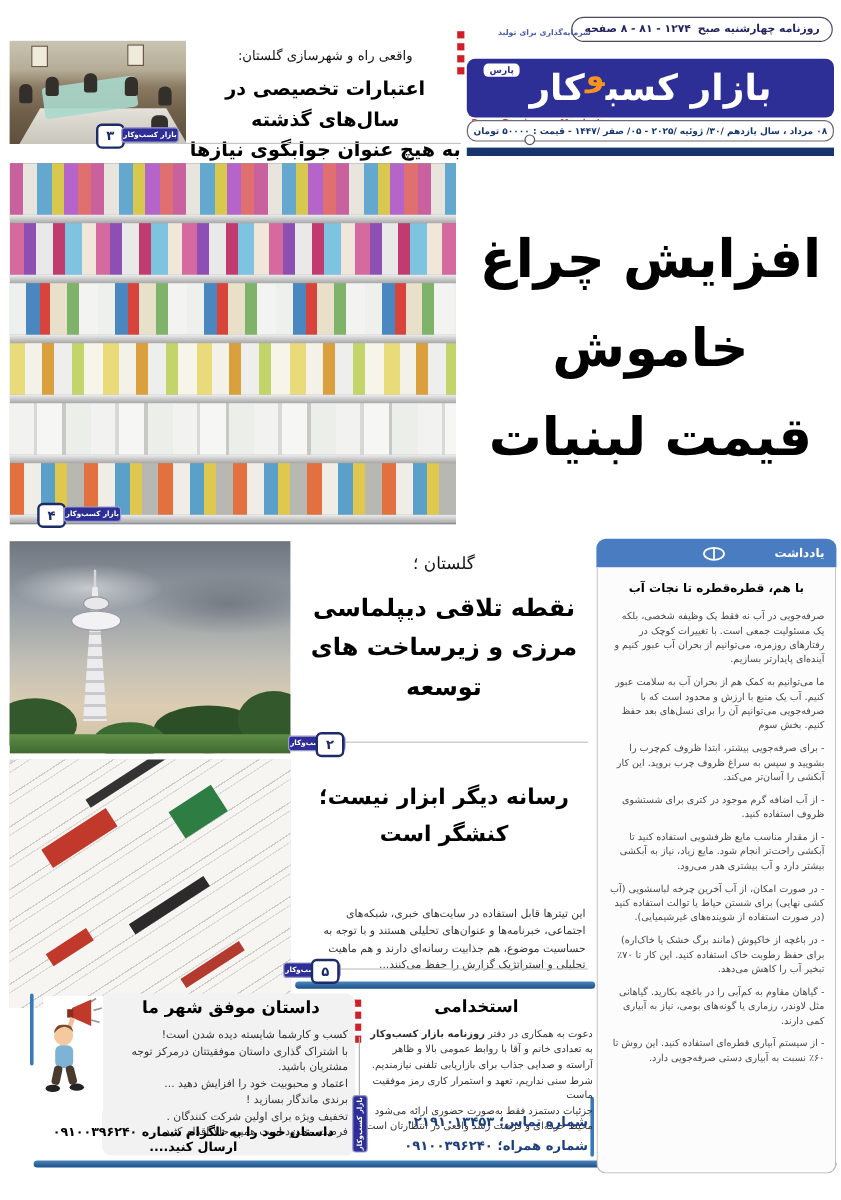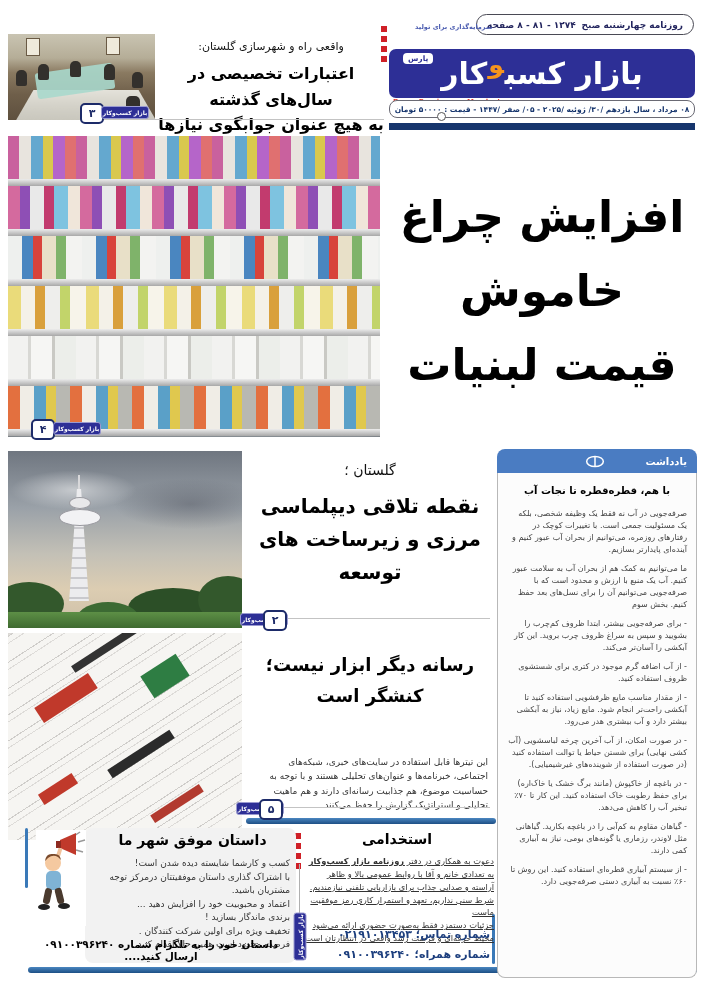--- a/index.html
+++ b/index.html
@@ -109,21 +109,21 @@
   .note-header svg{margin-right:40px;}
   .note-box{border:1px solid #b8b8b8;border-top:none;border-radius:0 0 8px 8px;background:#fcfcfc;
     height:492px;padding:6px 9px;overflow:hidden;}
   .note-title{font-size:10px;font-weight:bold;text-align:center;color:#000;margin:6px 0 12px;}
   .note-box p{font-size:8px;line-height:1.5;color:#444;text-align:right;margin:0 0 7px;}
 
   
   .emp-header{left:302px;top:831px;width:190px;text-align:center;font-size:14px;font-weight:bold;color:#000;}
   .emp-vline{left:299px;top:864px;width:1px;height:96px;background:#b0b0b0;}
   .emp-minilogo{left:276px;top:930px;}
-  .emp-body{left:304px;top:855px;width:190px;font-size:8.3px;line-height:1.55;text-align:right;color:#333;text-decoration:underline;}
+  .emp-body{left:304px;top:855px;width:190px;font-size:8.3px;line-height:1.55;text-align:right;color:#333;}
   .emp-body .b{font-weight:bold;}
   .emp-phones{left:304px;top:925px;width:186px;font-size:11px;font-weight:bold;color:#1d3f7e;line-height:1.8;text-align:right;}
 
   
   .succ-gray{left:85px;top:828px;width:211px;height:135px;background:#f2f2f2;border-radius:8px;}
   .succ-header{left:95px;top:832px;width:195px;text-align:center;font-size:14px;font-weight:bold;color:#000;}
   .cartoon{left:36px;top:830px;width:50px;height:96px;background:#fff;}
   .succ-body{left:92px;top:857px;width:198px;font-size:9px;line-height:1.5;text-align:right;color:#333;}
   .succ-footer{left:30px;top:938px;width:262px;font-size:10.5px;font-weight:bold;color:#000;text-align:center;}
 </style>

